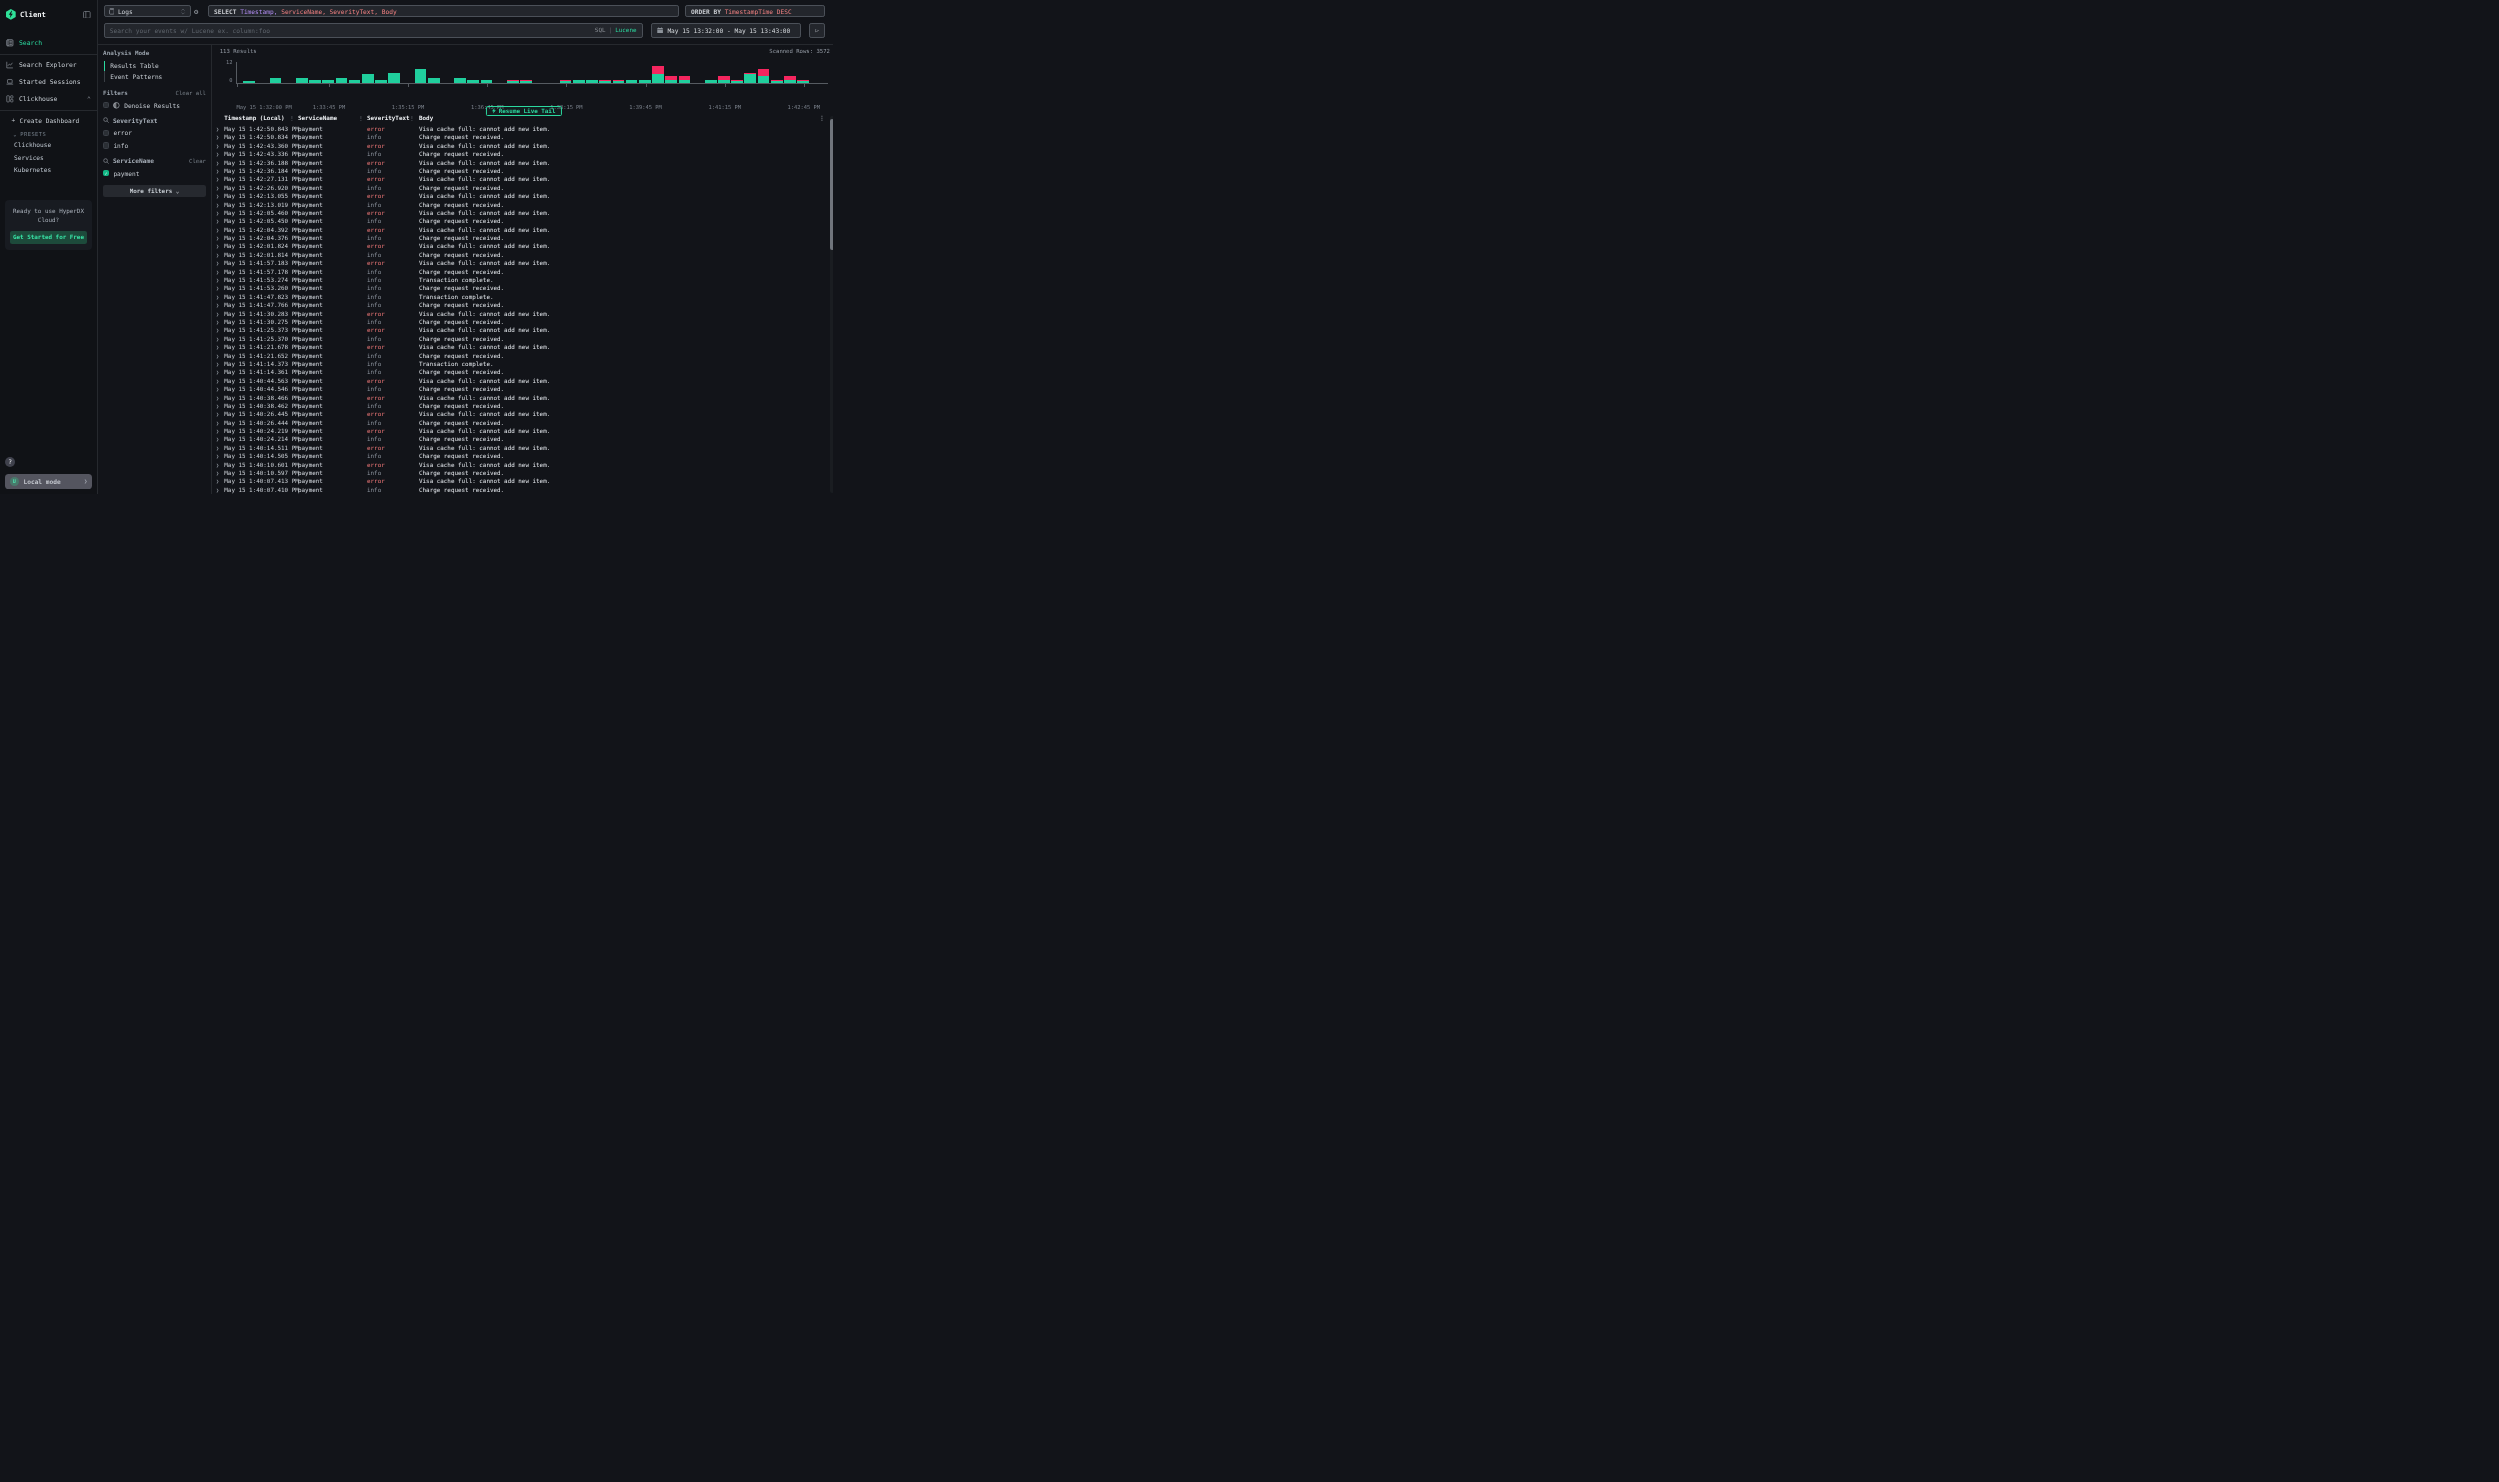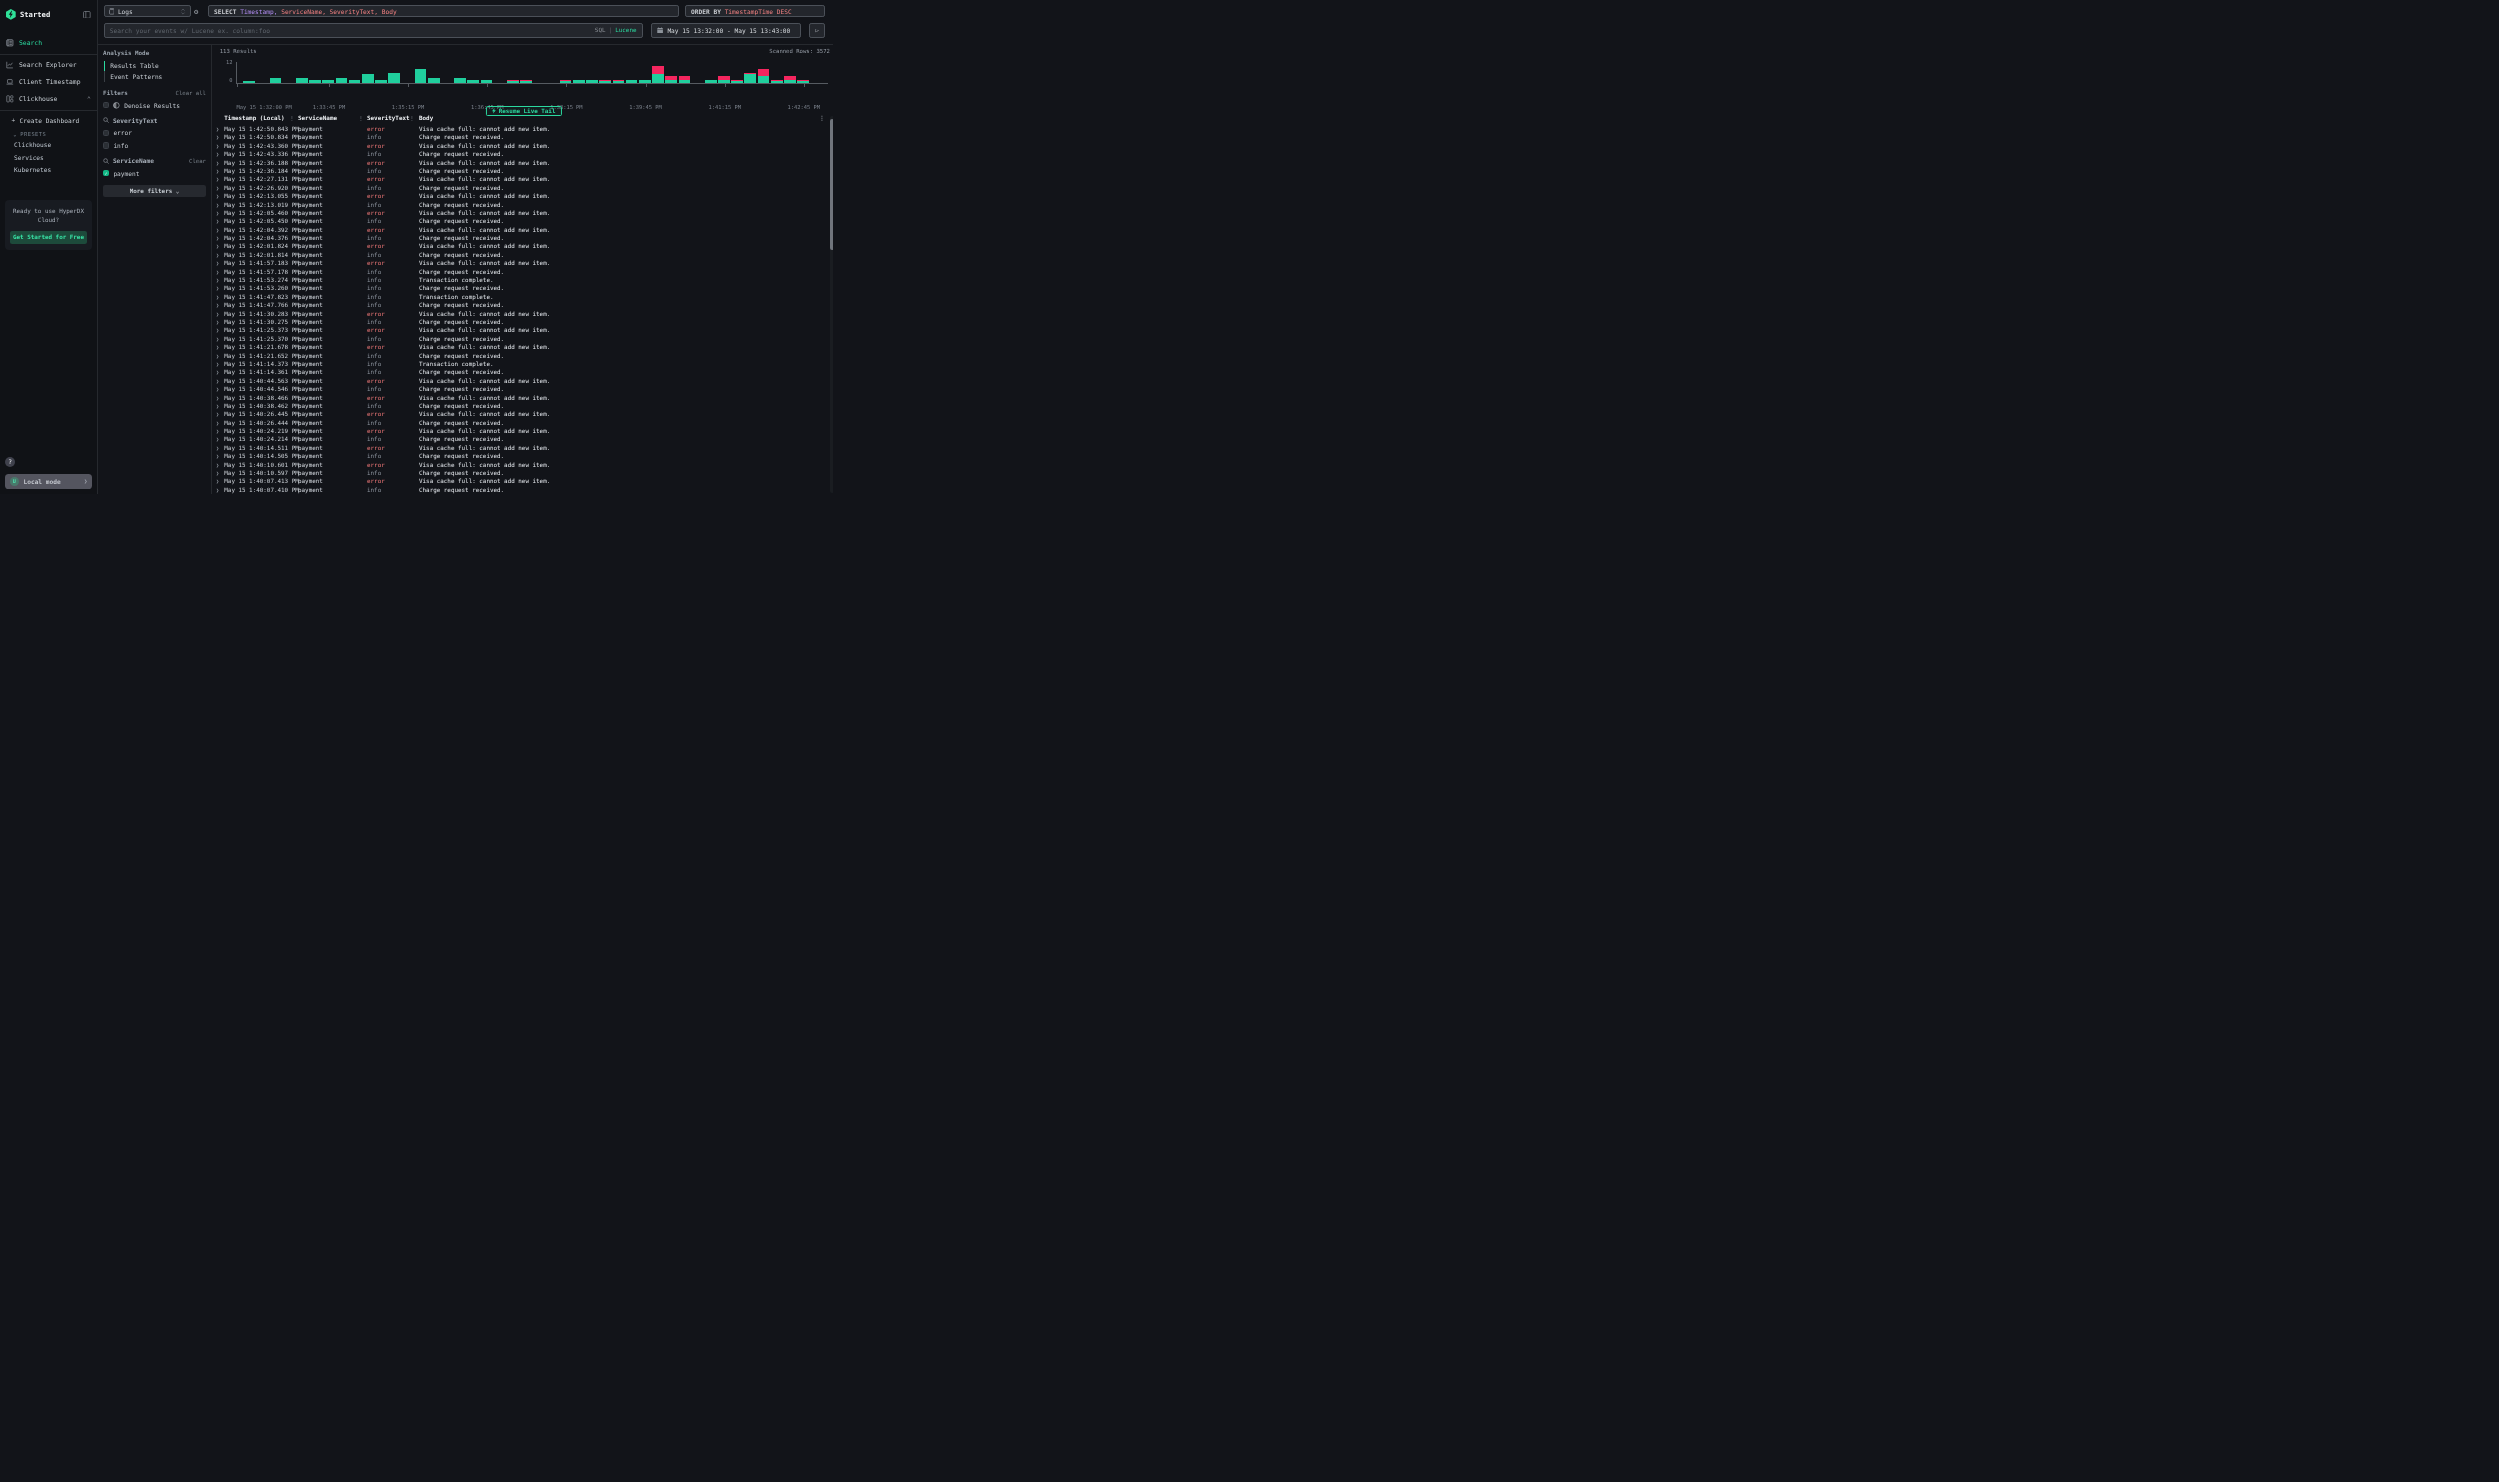--- a/index.html
+++ b/index.html
@@ -129,21 +129,21 @@
 <body>
 
 <aside class="sidebar">
   <div class="logo-row">
     <span>
       <svg width="9.7" height="10.8" viewBox="0 0 19 21">
           <polygon points="9.5,0 19,5.25 19,15.75 9.5,21 0,15.75 0,5.25" fill="#2fe098"></polygon>
           <polygon points="10.8,3.5 5.5,11.2 8.9,11.2 7.6,17.5 13.4,9.3 9.9,9.3 11.9,3.5" fill="#101216"></polygon>
         </svg>
     </span>
-    <span class="logo-title">Started</span>
+    <span class="logo-title">Client</span>
     <span class="icon-btn">
       <svg width="7.7" height="7.7" viewBox="0 0 15 15" fill="none" stroke="#8d939b" stroke-width="1.2">
           <rect x="1" y="1" width="13" height="13" rx="2"></rect>
           <line x1="5.5" y1="1" x2="5.5" y2="14"></line>
         </svg>
     </span>
   </div>
 
   <div style="height:7.2px"></div>
   <div class="nav-item active">
@@ -168,21 +168,21 @@
     </span>
     <span>Search Explorer</span>
   </div>
   <div class="nav-item">
     <span>
       <svg width="7.7" height="7.7" viewBox="0 0 15 15" fill="none" stroke="#9aa0a8" stroke-width="1.2">
           <rect x="3" y="3" width="9" height="7" rx="1"></rect>
           <line x1="1" y1="12" x2="14" y2="12"></line>
         </svg>
     </span>
-    <span>Client Timestamp</span>
+    <span>Started Sessions</span>
   </div>
   <div class="nav-item">
     <span>
       <svg width="7.7" height="7.7" viewBox="0 0 15 15" fill="none" stroke="#9aa0a8" stroke-width="1.2">
           <rect x="1.5" y="1.5" width="5" height="12" rx="1"></rect>
           <rect x="9" y="1.5" width="4.5" height="4.5" rx="1"></rect>
           <rect x="9" y="8.5" width="4.5" height="5" rx="1"></rect>
         </svg>
     </span>
     <span>Clickhouse</span>

